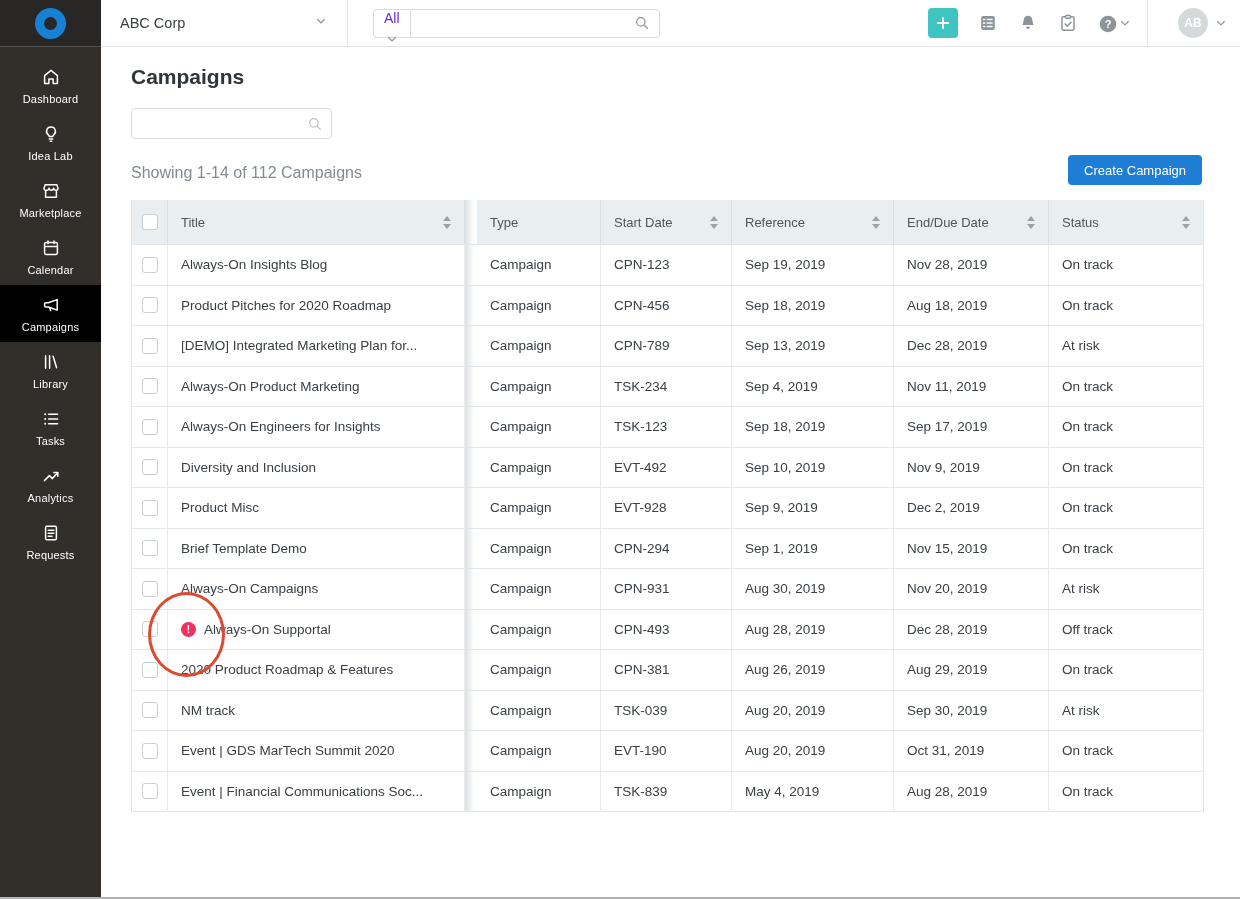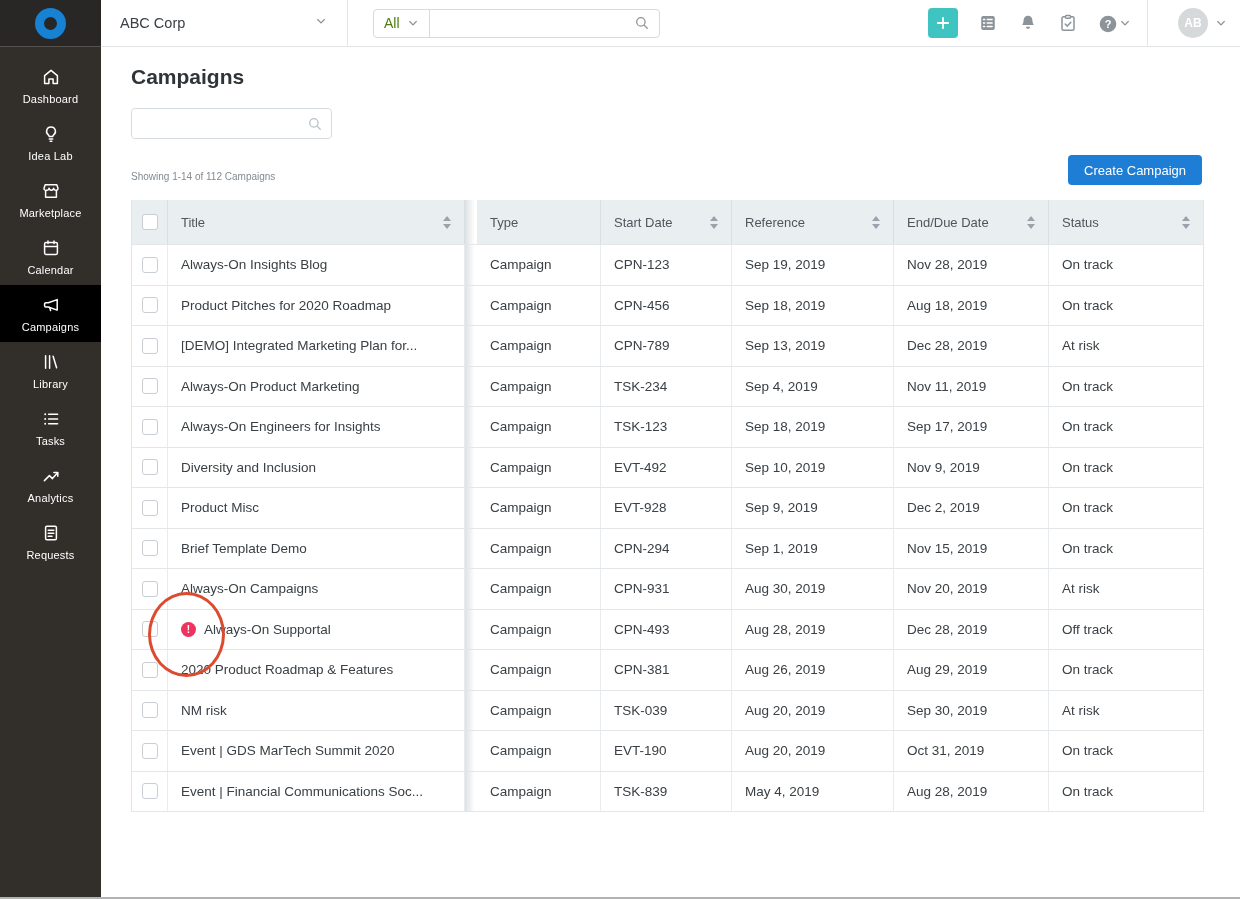--- a/index.html
+++ b/index.html
@@ -18,21 +18,21 @@
   .nav-icon { width:20px; height:20px; display:block; color:#ffffff; }
   .nav-icon svg { width:20px; height:20px; display:block; }
   .nav-label { font-size:11px; color:#ffffff; letter-spacing:.2px; }
   
   .topbar { position:absolute; left:101px; right:0; top:0; height:47px; background:#fff; border-bottom:1px solid #e3e6e8; display:flex; align-items:center; z-index:9; }
   .org { width:207px; margin-left:19px; display:flex; align-items:flex-start; justify-content:space-between; font-size:14.5px; color:#3a4045; cursor:pointer; }
   .chev { width:12px; height:12px; color:#8d9499; }
   .chev svg { width:12px; height:12px; display:block; }
   .tb-divider { width:1px; align-self:stretch; background:#e3e6e8; margin-left:20px; }
   .searchgroup { margin-left:25px; width:287px; height:29px; border:1px solid #d5dbdf; border-radius:4px; display:flex; align-items:center; background:#fff; }
-  .scope { display:flex; align-items:center; gap:7px; padding:0 10px; height:100%; border-right:1px solid #d5dbdf; font-size:14px; color:#4d7c0f; cursor:pointer; }
+  .scope { display:flex; align-items:center; gap:7px; padding:0 10px; height:100%; border-right:1px solid #d5dbdf; font-size:14px; color:#6d28d9; cursor:pointer;flex-direction:column; }
   .tb-search-input { flex:1; border:none; outline:none; height:100%; padding:0 8px; font-size:13px; font-family:"Liberation Sans",sans-serif; }
   .tb-search-icon { width:16px; height:16px; color:#8d9499; margin-right:9px; }
   .tb-search-icon svg { width:16px; height:16px; display:block; }
   .tb-right { margin-left:auto; display:flex; align-items:center; height:100%; }
   .plus-btn { width:30px; height:30px; background:#40c4c1; border:none; border-radius:4px; color:#fff; cursor:pointer; display:flex; align-items:center; justify-content:center; }
   .plus-btn svg { width:16px; height:16px; }
   .tb-icon { width:20px; height:20px; color:#8d9499; margin-left:20px; cursor:pointer; }
   .tb-icon svg { width:20px; height:20px; display:block; }
   .help-wrap { display:flex; align-items:center; margin-left:20px; cursor:pointer; }
   .help-wrap .tb-icon { margin-left:0; width:18px; height:18px; }
@@ -42,21 +42,21 @@
   .avatar { width:30px; height:30px; border-radius:50%; background:#d6d9da; color:#ffffff; font-size:12px; font-weight:bold; display:flex; align-items:center; justify-content:center; }
   .avatar-wrap .chev { margin-left:7px; }
   
   .main { position:absolute; left:101px; top:47px; right:0; bottom:0; background:#fff; padding-left:30px; }
   .page-title { margin-top:18px; font-size:21px; font-weight:bold; color:#2f3439; }
   .filterbox { margin-top:19px; width:201px; height:31px; border:1px solid #d5dbdf; border-radius:4px; position:relative; }
   .filterbox input { width:100%; height:100%; border:none; outline:none; border-radius:4px; padding:0 30px 0 10px; font-size:13px; font-family:"Liberation Sans",sans-serif; }
   .filterbox .fb-icon { position:absolute; right:8px; top:7px; width:16px; height:16px; color:#b9c0c5; }
   .filterbox .fb-icon svg { width:16px; height:16px; display:block; }
   .meta-row { margin-top:16px; width:1071px; display:flex; align-items:flex-end; justify-content:space-between; }
-  .showing { font-size:10px; color:#828b91; margin-bottom:3px; }
+  .showing { font-size:16px; color:#828b91; margin-bottom:3px; }
   .create-btn { height:30px; padding:8px 16px; background:#1e7ed5; color:#fff; border:none; border-radius:4px; font-size:13px; font-family:"Liberation Sans",sans-serif; cursor:pointer; }
   
   .table { margin-top:15px; width:1073px; border:1px solid #e2e6e9; border-top:none; }
   .tr { display:grid; grid-template-columns:36px 297px 12px 124px 131px 162px 155px 154px; }
   .thead { height:44px; }
   .th { background:#e9eef1; display:flex; align-items:center; padding:0 13px; font-size:13px; color:#4e565c; }
   .th.bordered { border-right:1px solid #d8dfe3; }
   .th.gutter, .td.gutter { padding:0; background:linear-gradient(to right, rgba(55,65,75,0.16), rgba(55,65,75,0) 80%), #ffffff; }
   .sort { margin-left:auto; display:flex; flex-direction:column; gap:3px; cursor:pointer; padding-left:8px; }
   .sort i { display:block; width:0; height:0; border-left:4px solid transparent; border-right:4px solid transparent; }
@@ -572,21 +572,21 @@
           </div>
           <div class="td">
             <span>On track</span>
           </div>
         </div>
         <div class="tr row">
           <div class="td bordered cb-cell">
             <input type="checkbox" style="">
           </div>
           <div class="td bordered">
-            <span class="title-text">NM risk</span>
+            <span class="title-text">NM track</span>
           </div>
           <div class="td gutter"></div>
           <div class="td bordered">
             <span>Campaign</span>
           </div>
           <div class="td bordered">
             <span>TSK-039</span>
           </div>
           <div class="td bordered">
             <span>Aug 20, 2019</span>

